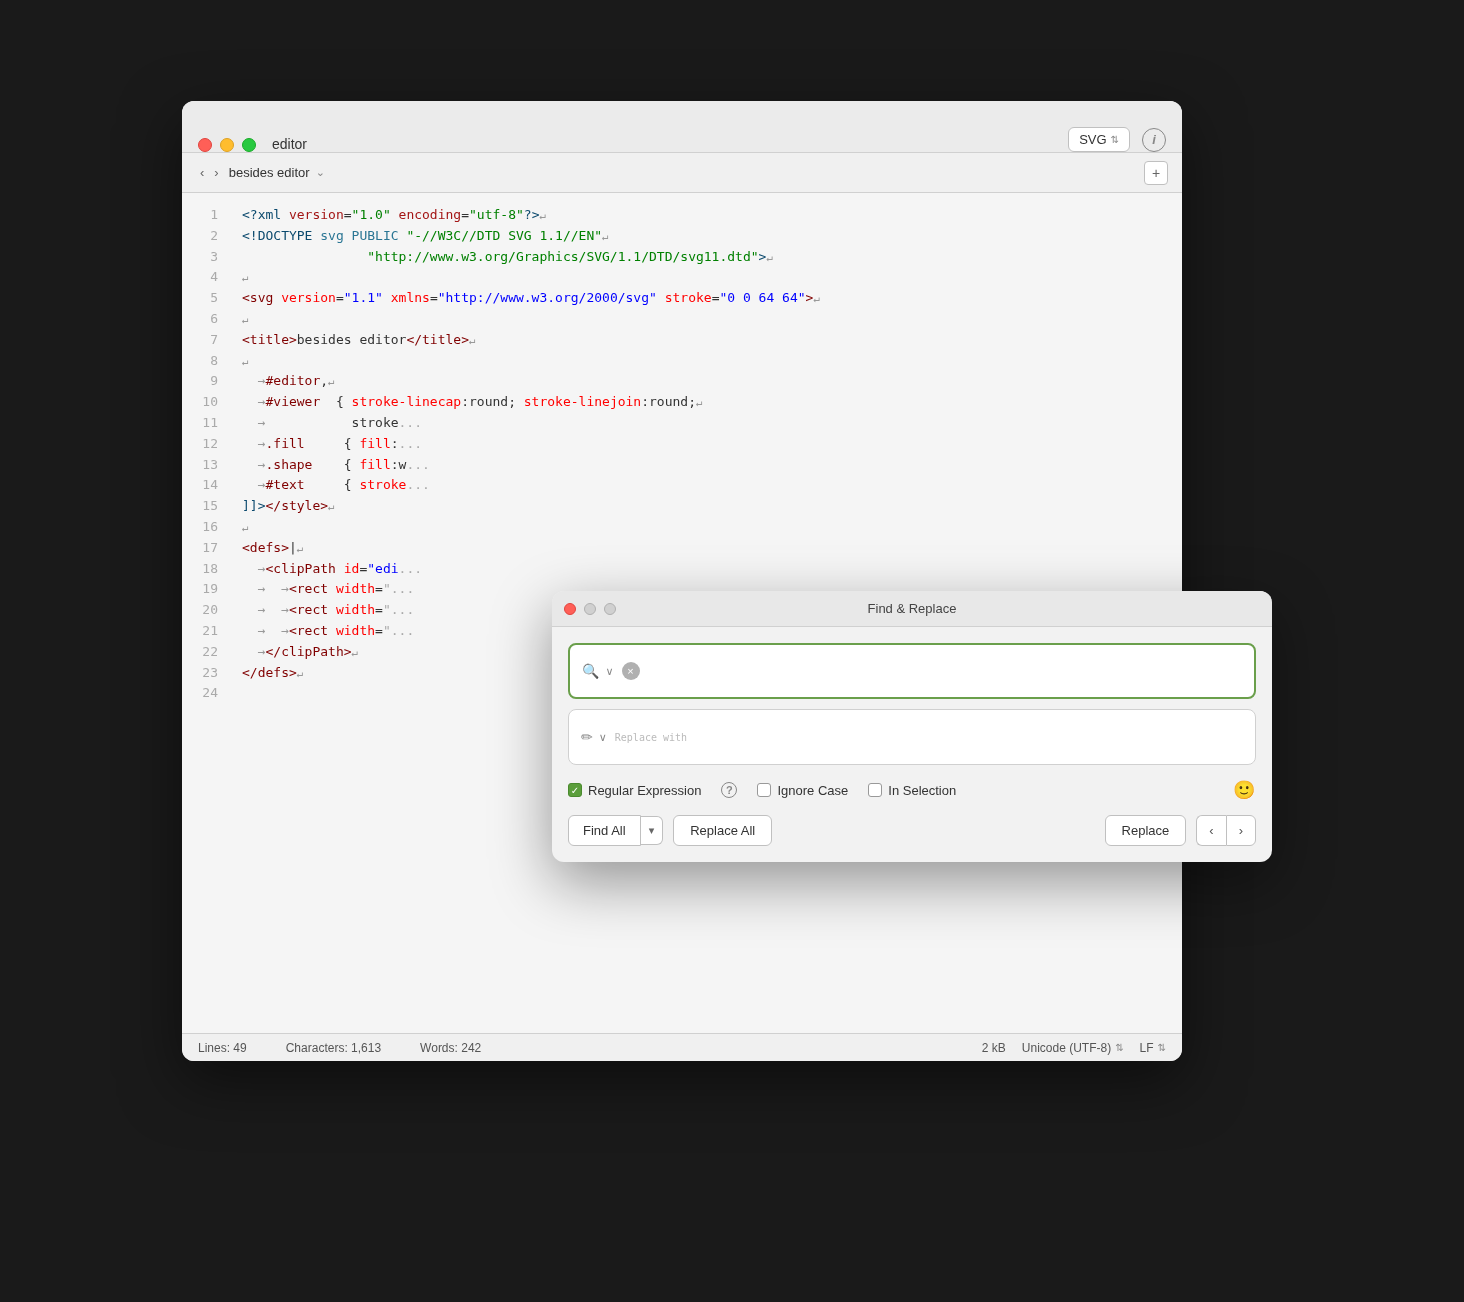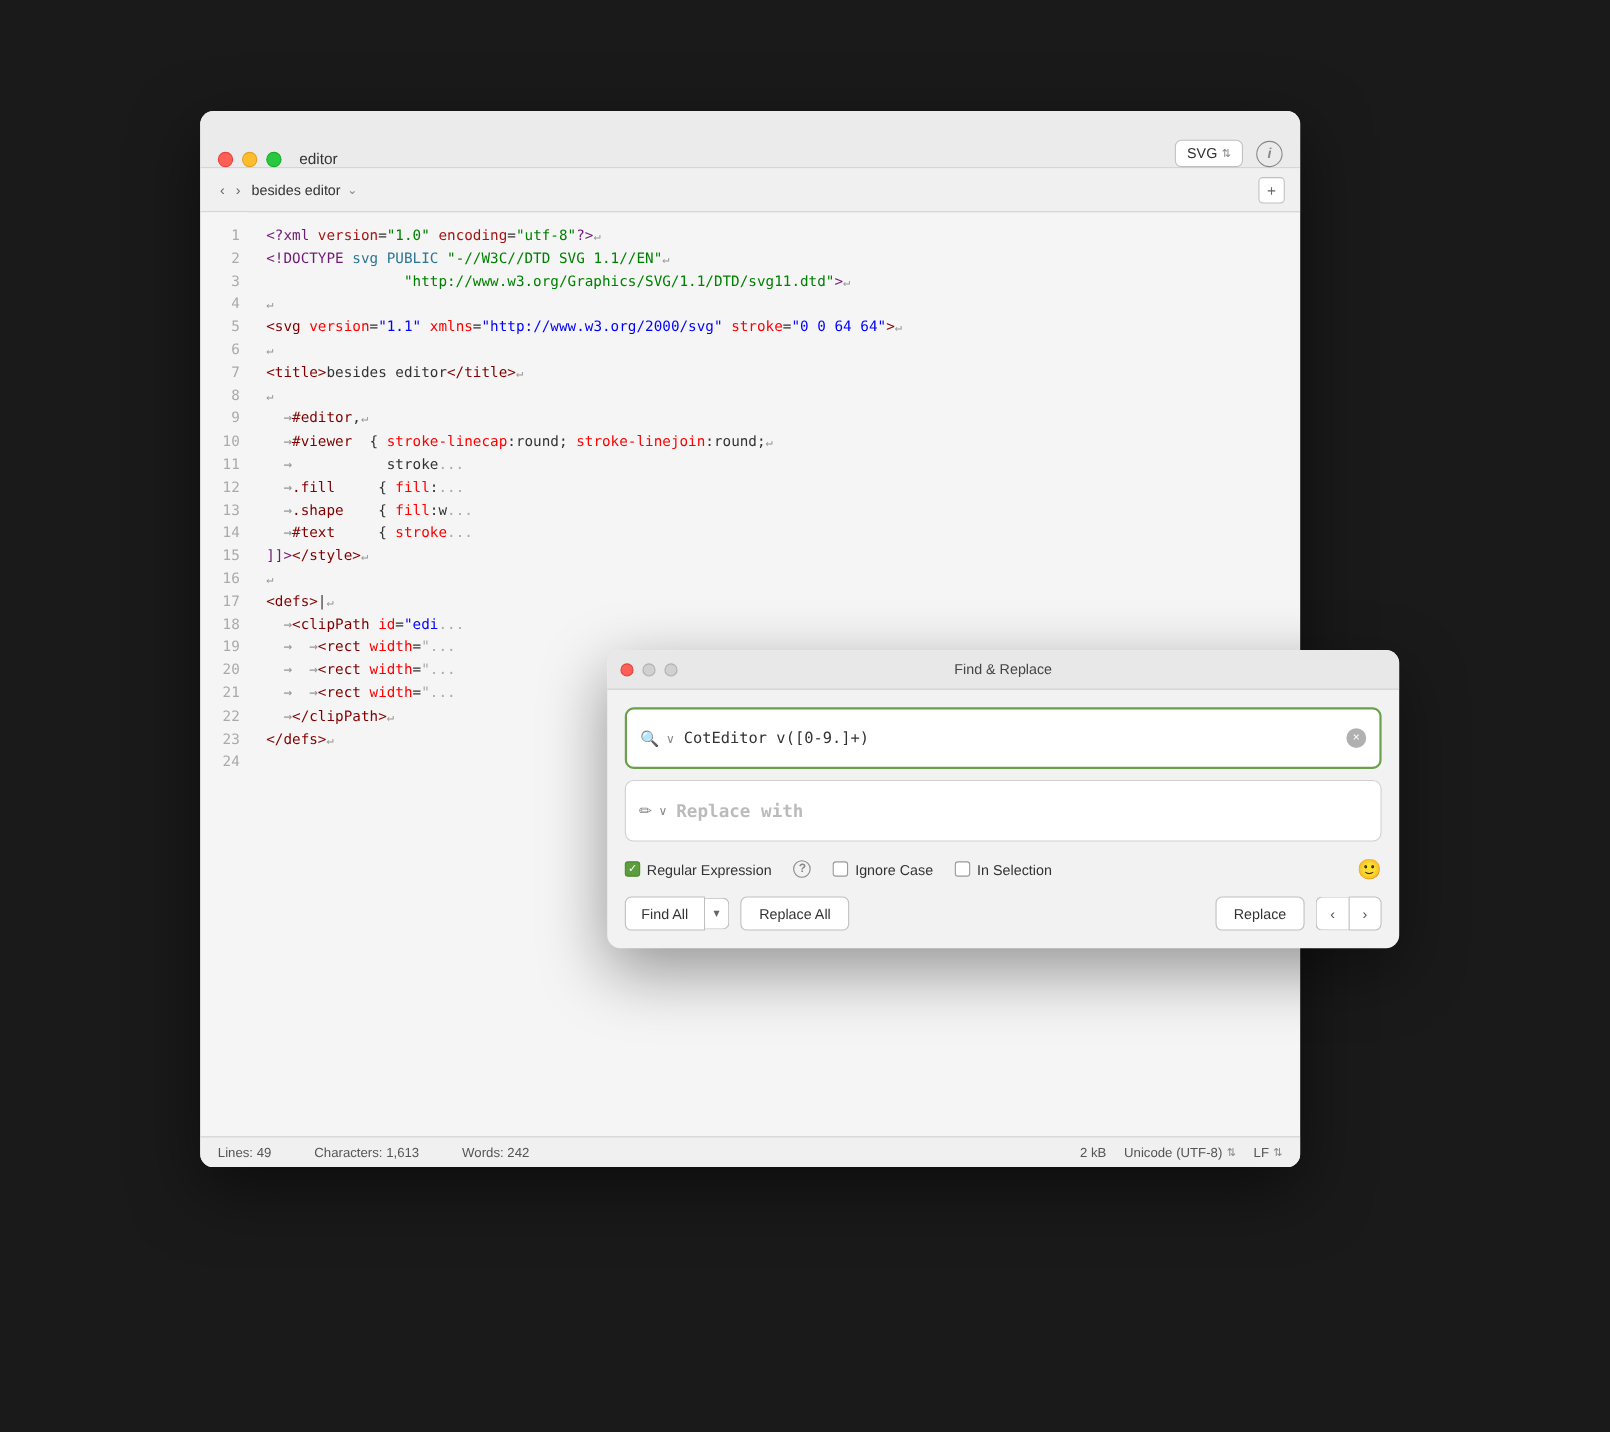--- a/index.html
+++ b/index.html
@@ -181,21 +181,21 @@
       font-size: 13px;
       line-height: 1.6;
       color: #333;
       overflow: hidden;
     }
 
     .code-line {
       white-space: pre;
     }
 
-    .kw-blue { color: #701a75; }
+    .kw-blue { color: #0c4a6e; }
     .kw-green { color: #008000; }
     .kw-red { color: #a31515; }
     .kw-teal { color: #2b7694; }
     .kw-tag { color: #800000; }
     .kw-attr { color: #ff0000; }
     .kw-string { color: #0000ff; }
     .arrow { color: #999; font-size: 11px; }
     .indent { color: #999; }
 
     .status-bar {
@@ -328,23 +328,22 @@
     }
 
     .replace-icon {
       color: #888;
       font-size: 14px;
       margin-right: 6px;
     }
 
     .replace-placeholder {
       font-family: "SF Mono", "Menlo", monospace;
-      font-size: 16px;
+      font-size: 10px;
       color: #bbb;
-      font-weight: bold;
     }
 
     .options-row {
       display: flex;
       align-items: center;
       gap: 20px;
       margin-bottom: 14px;
     }
 
     .checkbox-option {
@@ -591,21 +590,20 @@
         <div class="dialog-tl dtl-max"></div>
       </div>
       <span class="dialog-title">Find &amp; Replace</span>
     </div>
 
     <div class="dialog-body">
 
       <div class="search-field">
         <span class="search-icon">🔍</span>
         <span class="search-chevron">∨</span>
-        <span class="search-text">CotEditor v([0-9.]+)</span>
         <div class="clear-btn">×</div>
       </div>
 
       <div class="replace-field">
         <span class="replace-icon">✏</span>
         <span class="search-chevron">∨</span>
         <span class="replace-placeholder">Replace with</span>
       </div>
 
       <div class="options-row">

